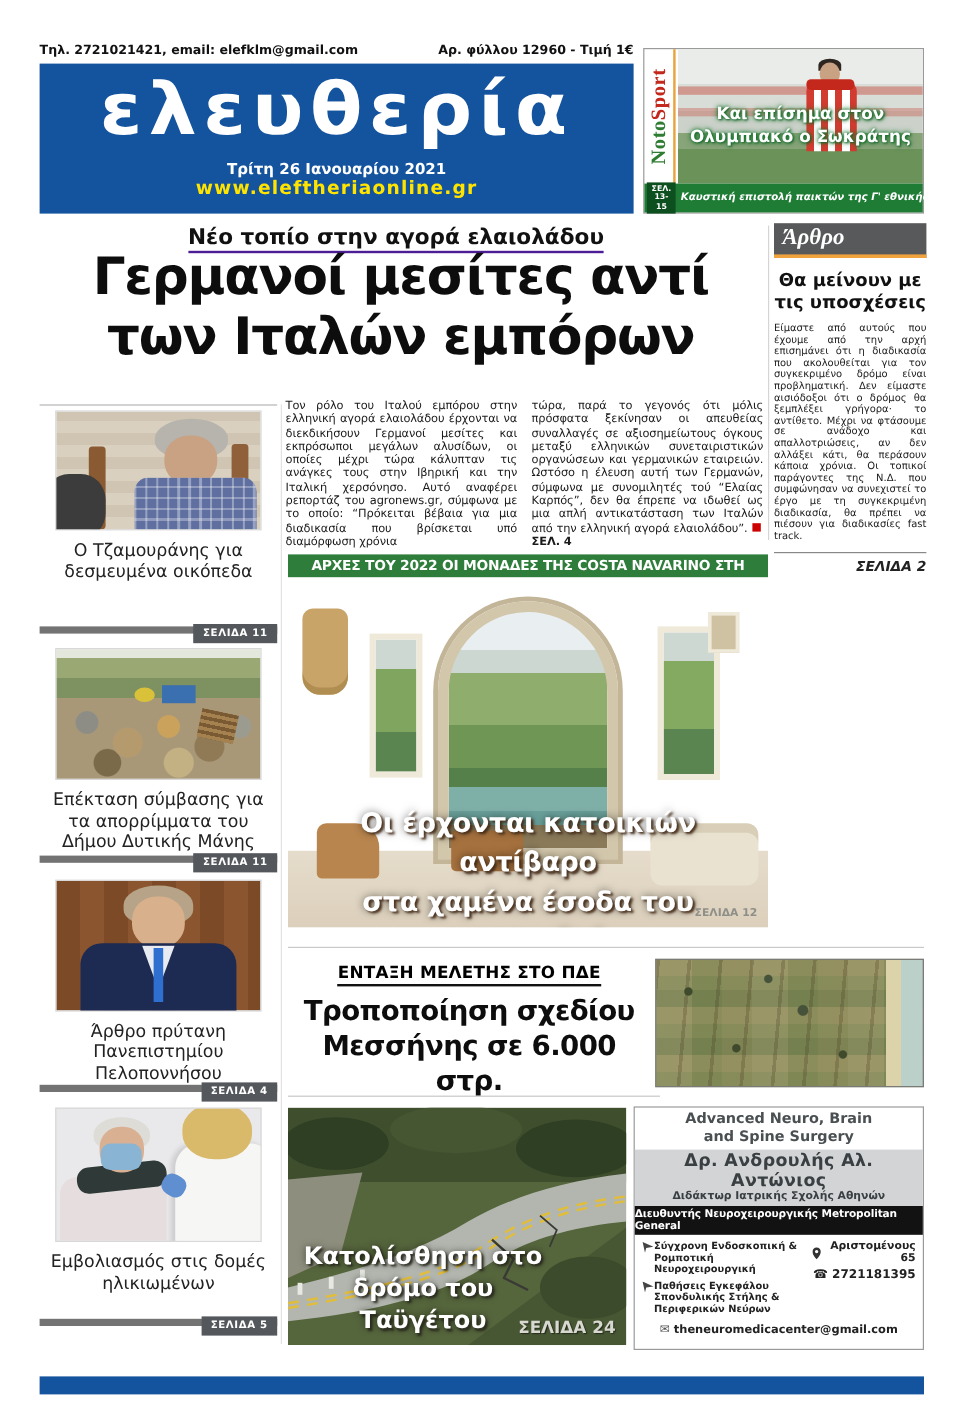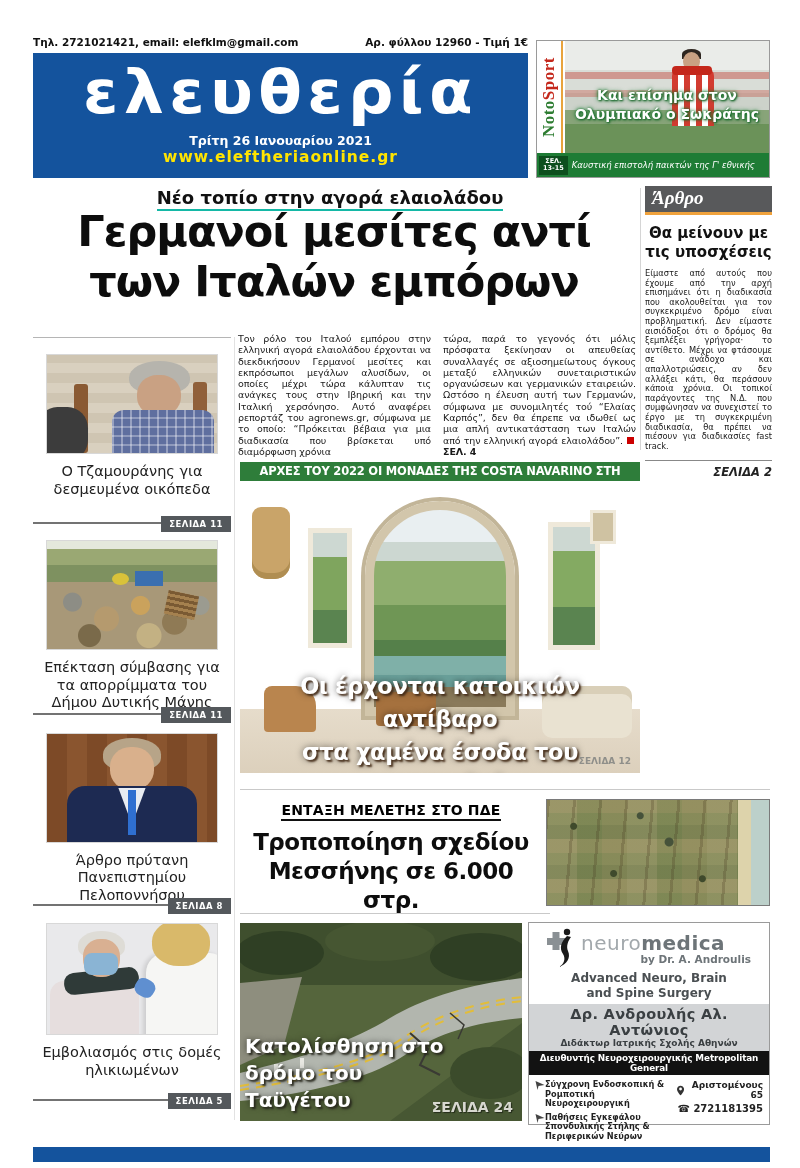--- a/index.html
+++ b/index.html
@@ -26,49 +26,49 @@
   .ns-stand2 { position:absolute; left:0; right:0; top:44%; height:7px; background:rgba(195,72,58,.35); }
   .ns-player-head { position:absolute; right:34%; top:10%; width:17px; height:19px; background:#c9a183; border-radius:50%; }
   .ns-player-hair { position:absolute; right:33.5%; top:7%; width:19px; height:10px; background:#2e2620; border-radius:50% 50% 0 0; }
   .ns-player-body { position:absolute; right:27%; top:24%; width:42px; height:58px; border-radius:8px 8px 0 0;
     background:repeating-linear-gradient(90deg,#d23b30 0 6px,#fff 6px 12px); }
   .ns-player-scarf { position:absolute; right:28%; top:22%; width:40px; height:9px; background:#c4271b; border-radius:4px; }
   .ns-headline { position:absolute; left:0; right:0; bottom:26%; text-align:center; color:#fff; font-weight:bold; font-size:14px; line-height:19px;
     text-shadow:0 0 3px #1e7c35, 0 0 5px #1e7c35, 1px 1px 2px #14521f; }
   .ns-footer { position:absolute; left:0; right:0; bottom:0; height:24px; background:#1e7c35; display:flex; align-items:center; }
   .ns-badge { background:#0d4f1e; color:#fff; font-size:6.5px; font-weight:bold; line-height:7.5px; text-align:center; padding:2px 4px; margin:0 4px 0 2px; }
-  .ns-footer-text { color:#fff; font-style:italic; font-weight:normal; font-size:8.5px; white-space:nowrap; }
+  .ns-footer-text { color:#fff; font-style:italic; font-weight:bold; font-size:8.5px; white-space:nowrap; }
 
   
   .kicker { position:absolute; left:140px; top:187px; width:380px; text-align:center; }
-  .kicker span { display:inline-block; font-size:18px; font-weight:bold; color:#111; border-bottom:2px solid #14b8a6; padding-bottom:1px; }
+  .kicker span { display:inline-block; font-size:18px; font-weight:bold; color:#111; border-bottom:2px solid #4c1d95; padding-bottom:1px; }
   .headline { position:absolute; left:33px; top:206px; width:602px; text-align:center; font-weight:bold; color:#0d0d0d; font-size:43px; line-height:50px; letter-spacing:-1px; }
   .lead-body { position:absolute; left:238px; top:333px; width:398px; }
   .lead-col { float:left; width:193px; font-size:9.5px; line-height:11.3px; text-align:justify; color:#1a1a1a; letter-spacing:-.1px; }
   .lead-col + .lead-col { margin-left:12px; }
   .redsq { display:inline-block; width:7px; height:7px; background:#cc0000; margin:0 2px 0 4px; }
   .lead-pref { font-weight:bold; font-size:9.5px; }
 
   .vline-1 { position:absolute; left:640px; top:188px; height:262px; border-left:1px solid #d5d5d5; }
   .vline-2 { position:absolute; left:234px; top:337px; height:783px; border-left:1px solid #e2e2e2; }
 
   
   .opinion { position:absolute; left:645px; top:186px; width:127px; }
   .op-header { background:#58595b; color:#fff; font-family:"Liberation Serif", serif; font-style:italic; font-weight:bold; font-size:19px; padding:1px 7px 3px; border-bottom:3px solid #f0a23c; }
   .op-title { margin-top:9px; text-align:center; font-weight:bold; font-size:15px; line-height:18.5px; color:#111; }
   .op-body { margin-top:8px; font-size:8.3px; line-height:9.6px; text-align:justify; color:#1a1a1a; }
   .op-rule { margin-top:9px; border-top:1px solid #888; }
   .op-pref { margin-top:4px; text-align:right; font-style:italic; font-weight:bold; font-size:11.5px; color:#222; }
 
   
   .side-item { position:absolute; left:33px; width:198px; display:flex; flex-direction:column; }
-  .side-item.first { border-top:1px solid #b5b5b5; padding-top:16px; }
+  .side-item.first { border-top:1px solid #b5b5b5; padding-top:4px; }
   .side-photo { width:172px; margin:0 auto; position:relative; overflow:hidden; border:1px solid #d8d8d8; }
   .side-caption { margin-top:9px; text-align:center; font-size:14.5px; line-height:17.5px; color:#222; }
-  .badge-row { position:relative; border-top:2px solid #737373; height:10px; margin-top:auto; }
+  .badge-row { position:relative; border-top:6px solid #737373; height:10px; margin-top:auto; }
   .page-badge { position:absolute; right:0; top:-8px; background:#54585c; color:#fff; font-weight:bold; font-size:8.5px; padding:3px 8px; letter-spacing:.5px; }
 
   
   .ph-tz { height:100px; background:repeating-linear-gradient(0deg,#d9d0bf 0 10px,#cfc5b2 10px 20px); }
   .tz-chair-l { position:absolute; left:16%; top:30%; width:8%; height:70%; background:#8a5a33; border-radius:3px; }
   .tz-chair-r { position:absolute; right:6%; top:28%; width:8%; height:72%; background:#90603a; border-radius:3px; }
   .tz-dark { position:absolute; left:-6%; bottom:-8%; width:30%; height:55%; background:#3c3c3c; border-radius:40%; }
   .tz-hair { position:absolute; left:48%; top:6%; width:36%; height:34%; background:#b6b4ad; border-radius:50% 50% 42% 42%; }
   .tz-face { position:absolute; left:53%; top:20%; width:26%; height:42%; background:#c9a183; border-radius:46%; }
   .tz-shirt { position:absolute; left:38%; top:56%; width:60%; height:46%; border-radius:12px 12px 0 0; background:#5f6f9f;
@@ -133,37 +133,37 @@
       radial-gradient(circle at 55% 40%,#46523a 0 4px,transparent 5px),
       radial-gradient(circle at 70% 75%,#3f4a2c 0 3px,transparent 4px),
       radial-gradient(circle at 42% 15%,#46523a 0 3px,transparent 4px),
       linear-gradient(90deg,rgba(0,0,0,0) 0 86%,#ddd3ab 86% 92%,#bcd0ca 92% 100%),
       repeating-linear-gradient(95deg,rgba(70,55,30,.25) 0 3px,transparent 3px 26px),
       repeating-linear-gradient(0deg,rgba(120,130,80,.4) 0 12px,rgba(152,142,96,.4) 12px 26px,rgba(95,110,65,.4) 26px 40px),
       repeating-linear-gradient(90deg,rgba(162,152,112,.5) 0 30px,rgba(110,120,70,.5) 30px 55px,rgba(140,130,85,.5) 55px 80px); }
 
   
   .landslide { position:absolute; left:240px; top:923px; width:282px; height:198px; overflow:hidden; }
-  .ls-overlay { position:absolute; left:5px; top:110px; width:215px; color:#fff; font-weight:bold; font-size:20px; line-height:27px;
+  .ls-overlay { position:absolute; left:5px; top:110px; width:215px; text-align:center; color:#fff; font-weight:bold; font-size:20px; line-height:27px;
     text-shadow:2px 2px 2px rgba(40,40,30,.95), 0 0 6px rgba(0,0,0,.5); }
   .ls-pref { position:absolute; right:9px; bottom:6px; font-size:14px; font-weight:bold; color:#d8d8d0; text-shadow:1px 1px 1px rgba(0,0,0,.5); }
 
   
   .ad { position:absolute; left:528px; top:922px; width:242px; height:203px; border:1px solid #9a9a9a; background:#fff; }
   .ad-logo-row { position:relative; height:46px; }
   .ad-logo-icon { position:absolute; left:14px; top:5px; }
   .ad-brand { position:absolute; left:52px; top:8px; font-size:20px; letter-spacing:.5px; }
   .ad-brand .neuro { color:#a2a8ac; font-weight:normal; }
   .ad-brand .medica { color:#6d7478; font-weight:bold; }
   .ad-byline { position:absolute; left:52px; top:30px; width:170px; text-align:right; font-size:10.5px; font-weight:bold; color:#6d7478; }
   .ad-tagline { text-align:center; font-weight:bold; color:#4a4f52; font-size:12px; line-height:14.5px; margin:2px auto 4px; width:170px; }
   .ad-grayband { background:#d2d4d6; text-align:center; padding:2px 0 3px; }
   .ad-name { font-size:14.5px; font-weight:bold; color:#3a3f42; letter-spacing:.3px; }
   .ad-doctitle { font-size:9px; font-weight:bold; color:#3a3f42; }
-  .ad-blackband { background:#121212; color:#fff; text-align:center; font-weight:bold; font-size:8.8px; padding:2px 0; letter-spacing:-.1px; }
+  .ad-blackband { background:#121212; color:#fff; font-weight:bold; font-size:8.8px; padding:2px 0; letter-spacing:-.1px; }
   .ad-services { display:flex; padding:5px 6px 2px; }
   .ad-svc-col { width:142px; }
   .ad-svc { display:flex; margin-bottom:4px; }
   .ad-svc-icon { flex:0 0 10px; margin-top:1px; }
   .ad-svc-text { font-size:8.2px; font-weight:bold; color:#222; line-height:9.5px; }
   .ad-contact-col { flex:1; font-size:9px; font-weight:bold; color:#222; text-align:right; }
   .ad-addr { display:flex; justify-content:flex-end; align-items:center; gap:2px; }
   .ad-phone { margin-top:3px; font-size:10px; }
   .ad-email { text-align:center; font-size:9.5px; font-weight:bold; color:#222; margin-top:2px; }
   .ad-email .env { font-size:10px; color:#555; }
@@ -273,21 +273,21 @@
   <div class="side-item" style="top:733px; height:181px;">
     <div class="side-photo ph-re">
       <div class="re-hair"></div>
       <div class="re-face"></div>
       <div class="re-suit"></div>
       <div class="re-shirt"></div>
       <div class="re-tie"></div>
     </div>
     <div class="side-caption">Άρθρο πρύτανη Πανεπιστημίου Πελοποννήσου</div>
     <div class="badge-row">
-      <span class="page-badge">ΣΕΛΙΔΑ 8</span>
+      <span class="page-badge">ΣΕΛΙΔΑ 4</span>
     </div>
   </div>
 
   <div class="side-item" style="top:923px; height:186px;">
     <div class="side-photo ph-va">
       <div class="va-ncoat"></div>
       <div class="va-nhair"></div>
       <div class="va-mbody"></div>
       <div class="va-scarf"></div>
       <div class="va-mhair"></div>
@@ -354,32 +354,20 @@
       <rect x="60" y="135" width="4" height="10" fill="#e8e8e2"></rect>
     </svg>
     <div class="ls-overlay">
       <div>Κατολίσθηση στο</div>
       <div>δρόμο του Ταϋγέτου</div>
     </div>
     <div class="ls-pref">ΣΕΛΙΔΑ 24</div>
   </div>
 
   <div class="ad">
-    <div class="ad-logo-row">
-      <svg class="ad-logo-icon" width="34" height="40" viewBox="0 0 34 40">
-        <rect x="4" y="10" width="18" height="7" fill="#8a9094"></rect>
-        <rect x="9.5" y="4" width="7" height="18" fill="#8a9094"></rect>
-        <circle cx="24" cy="4" r="3.2" fill="#1a1a1a"></circle>
-        <path d="M 24,8 C 18,14 16,20 20,26 C 23,31 21,36 16,39 C 24,36 28,30 25,23 C 23,18 25,13 28,9 Z" fill="#1a1a1a"></path>
-      </svg>
-      <div class="ad-brand">
-        <span class="neuro">neuro</span><span class="medica">medica</span>
-      </div>
-      <div class="ad-byline">by Dr. A. Androulis</div>
-    </div>
     <div class="ad-tagline">Advanced Neuro, Brain and Spine Surgery</div>
     <div class="ad-grayband">
       <div class="ad-name">Δρ. Ανδρουλής Αλ. Αντώνιος</div>
       <div class="ad-doctitle">Διδάκτωρ Ιατρικής Σχολής Αθηνών</div>
     </div>
     <div class="ad-blackband">Διευθυντής Νευροχειρουργικής Metropolitan General</div>
     <div class="ad-services">
       <div class="ad-svc-col">
         <div class="ad-svc">
           <svg class="ad-svc-icon" width="9" height="9" viewBox="0 0 9 9">

